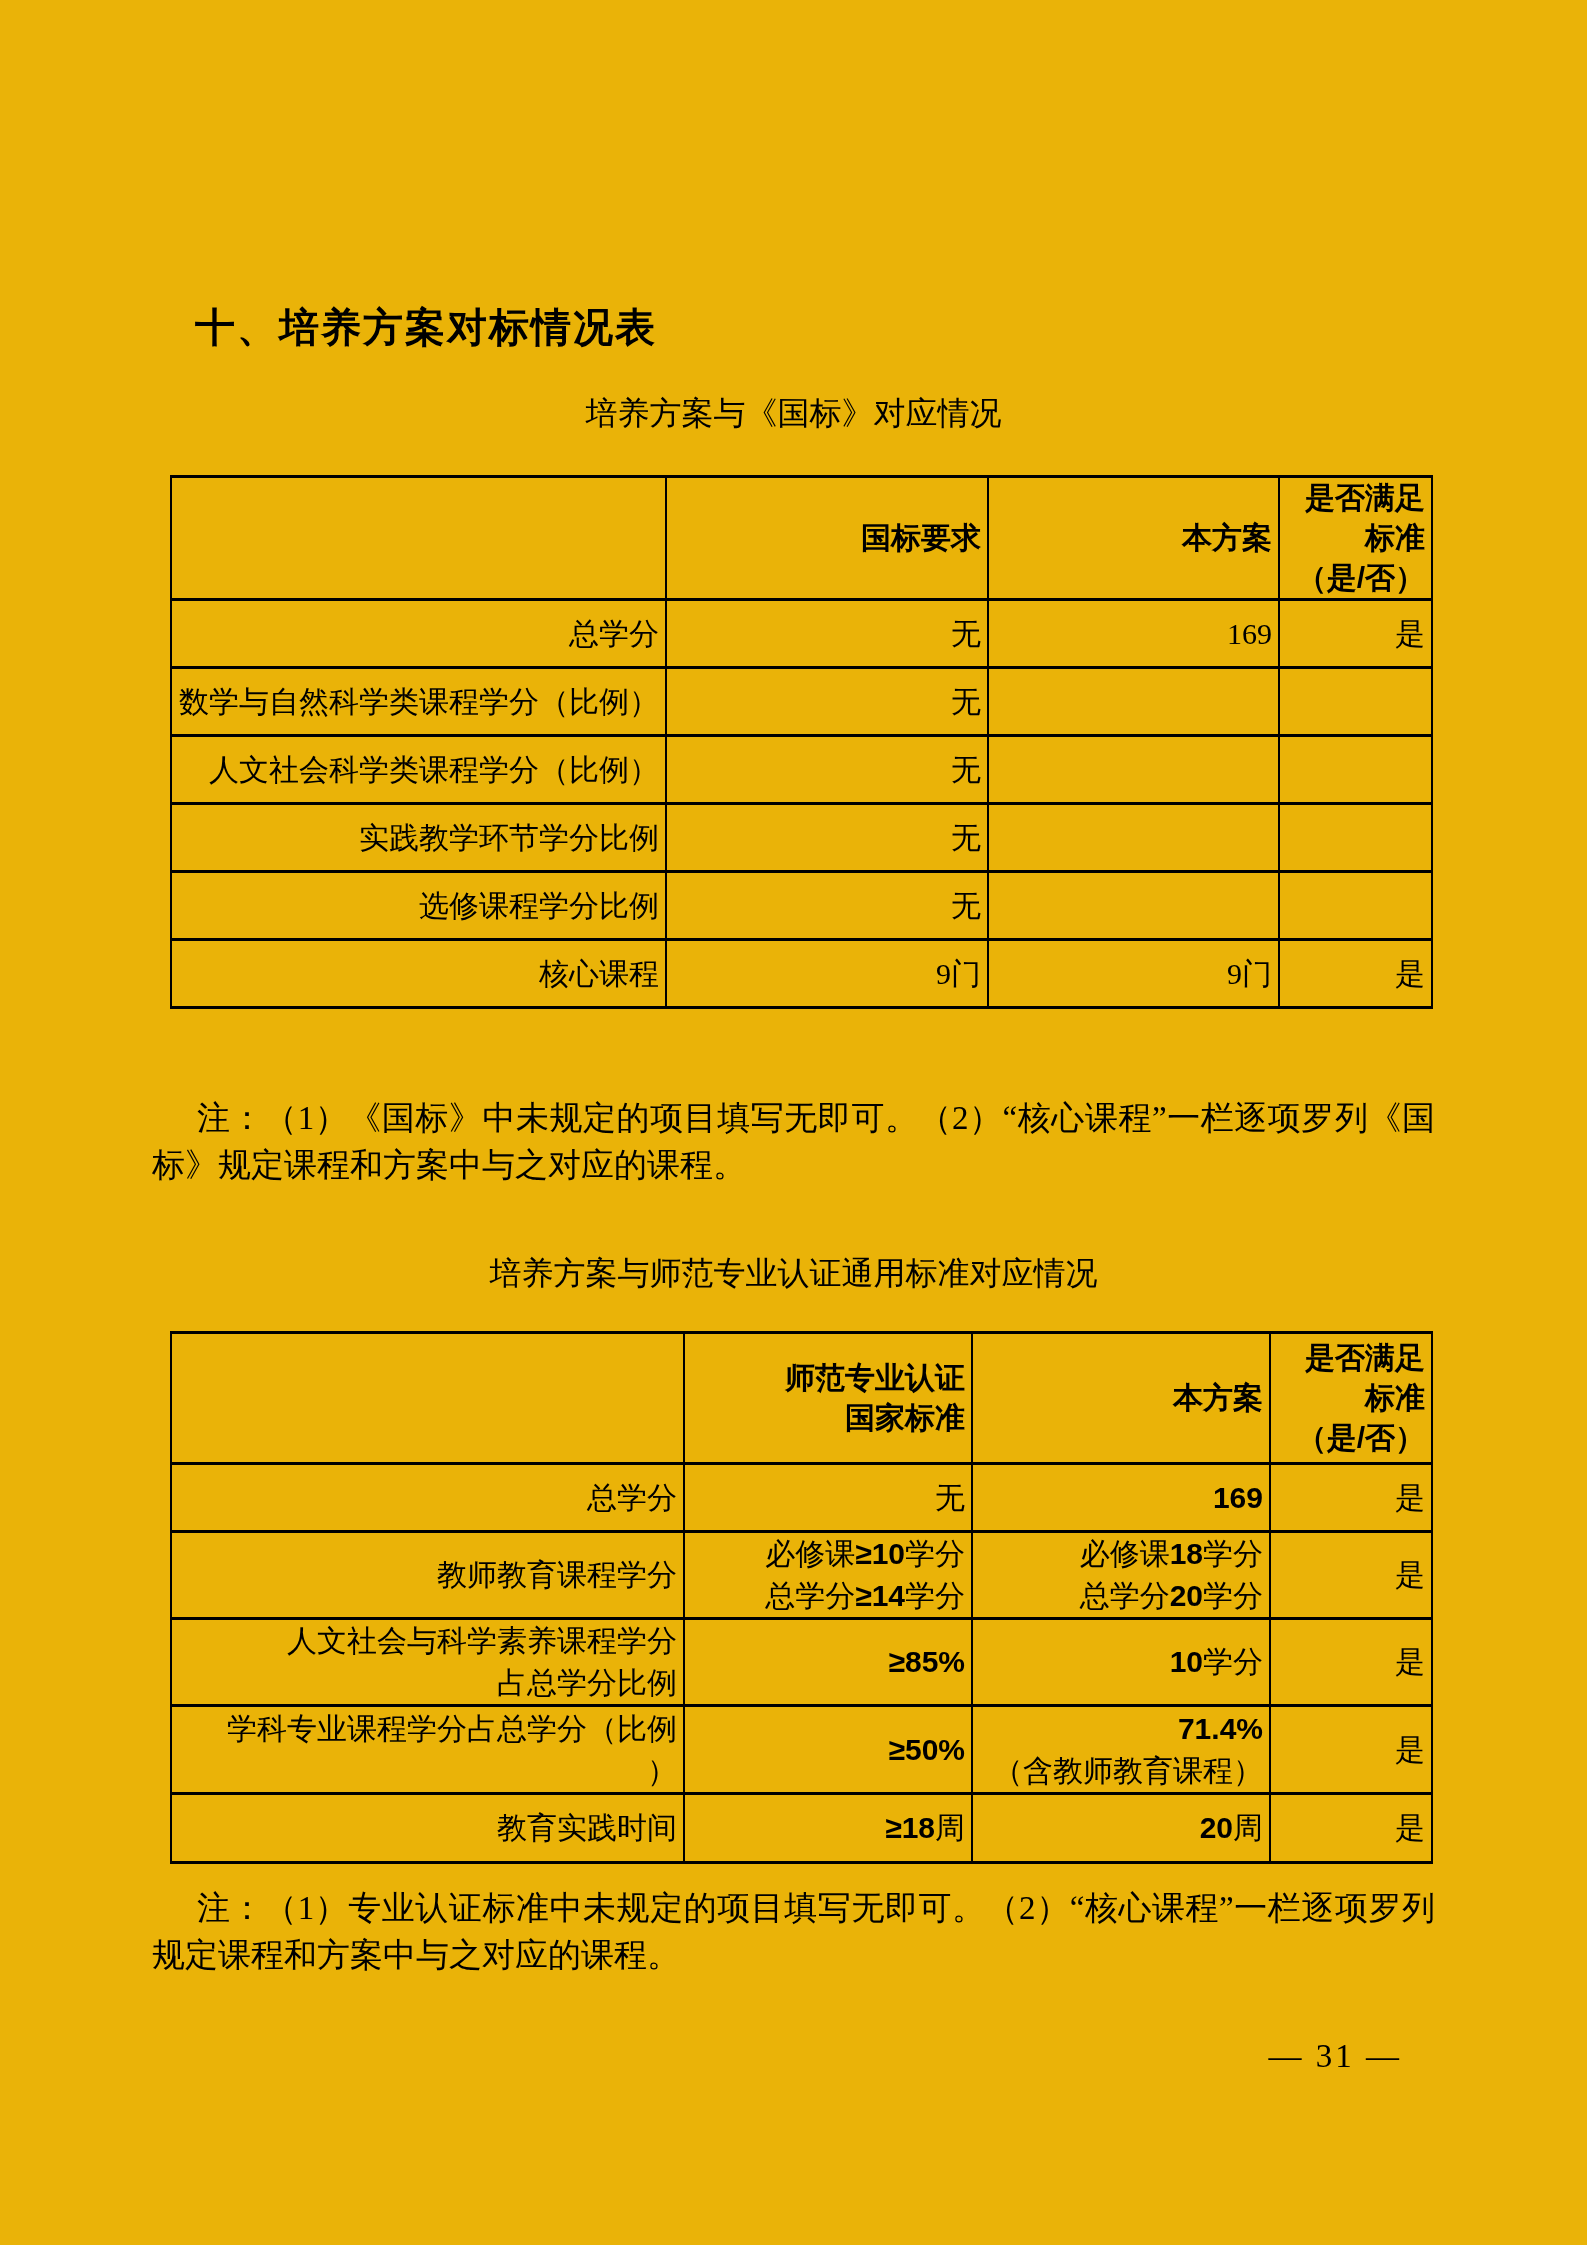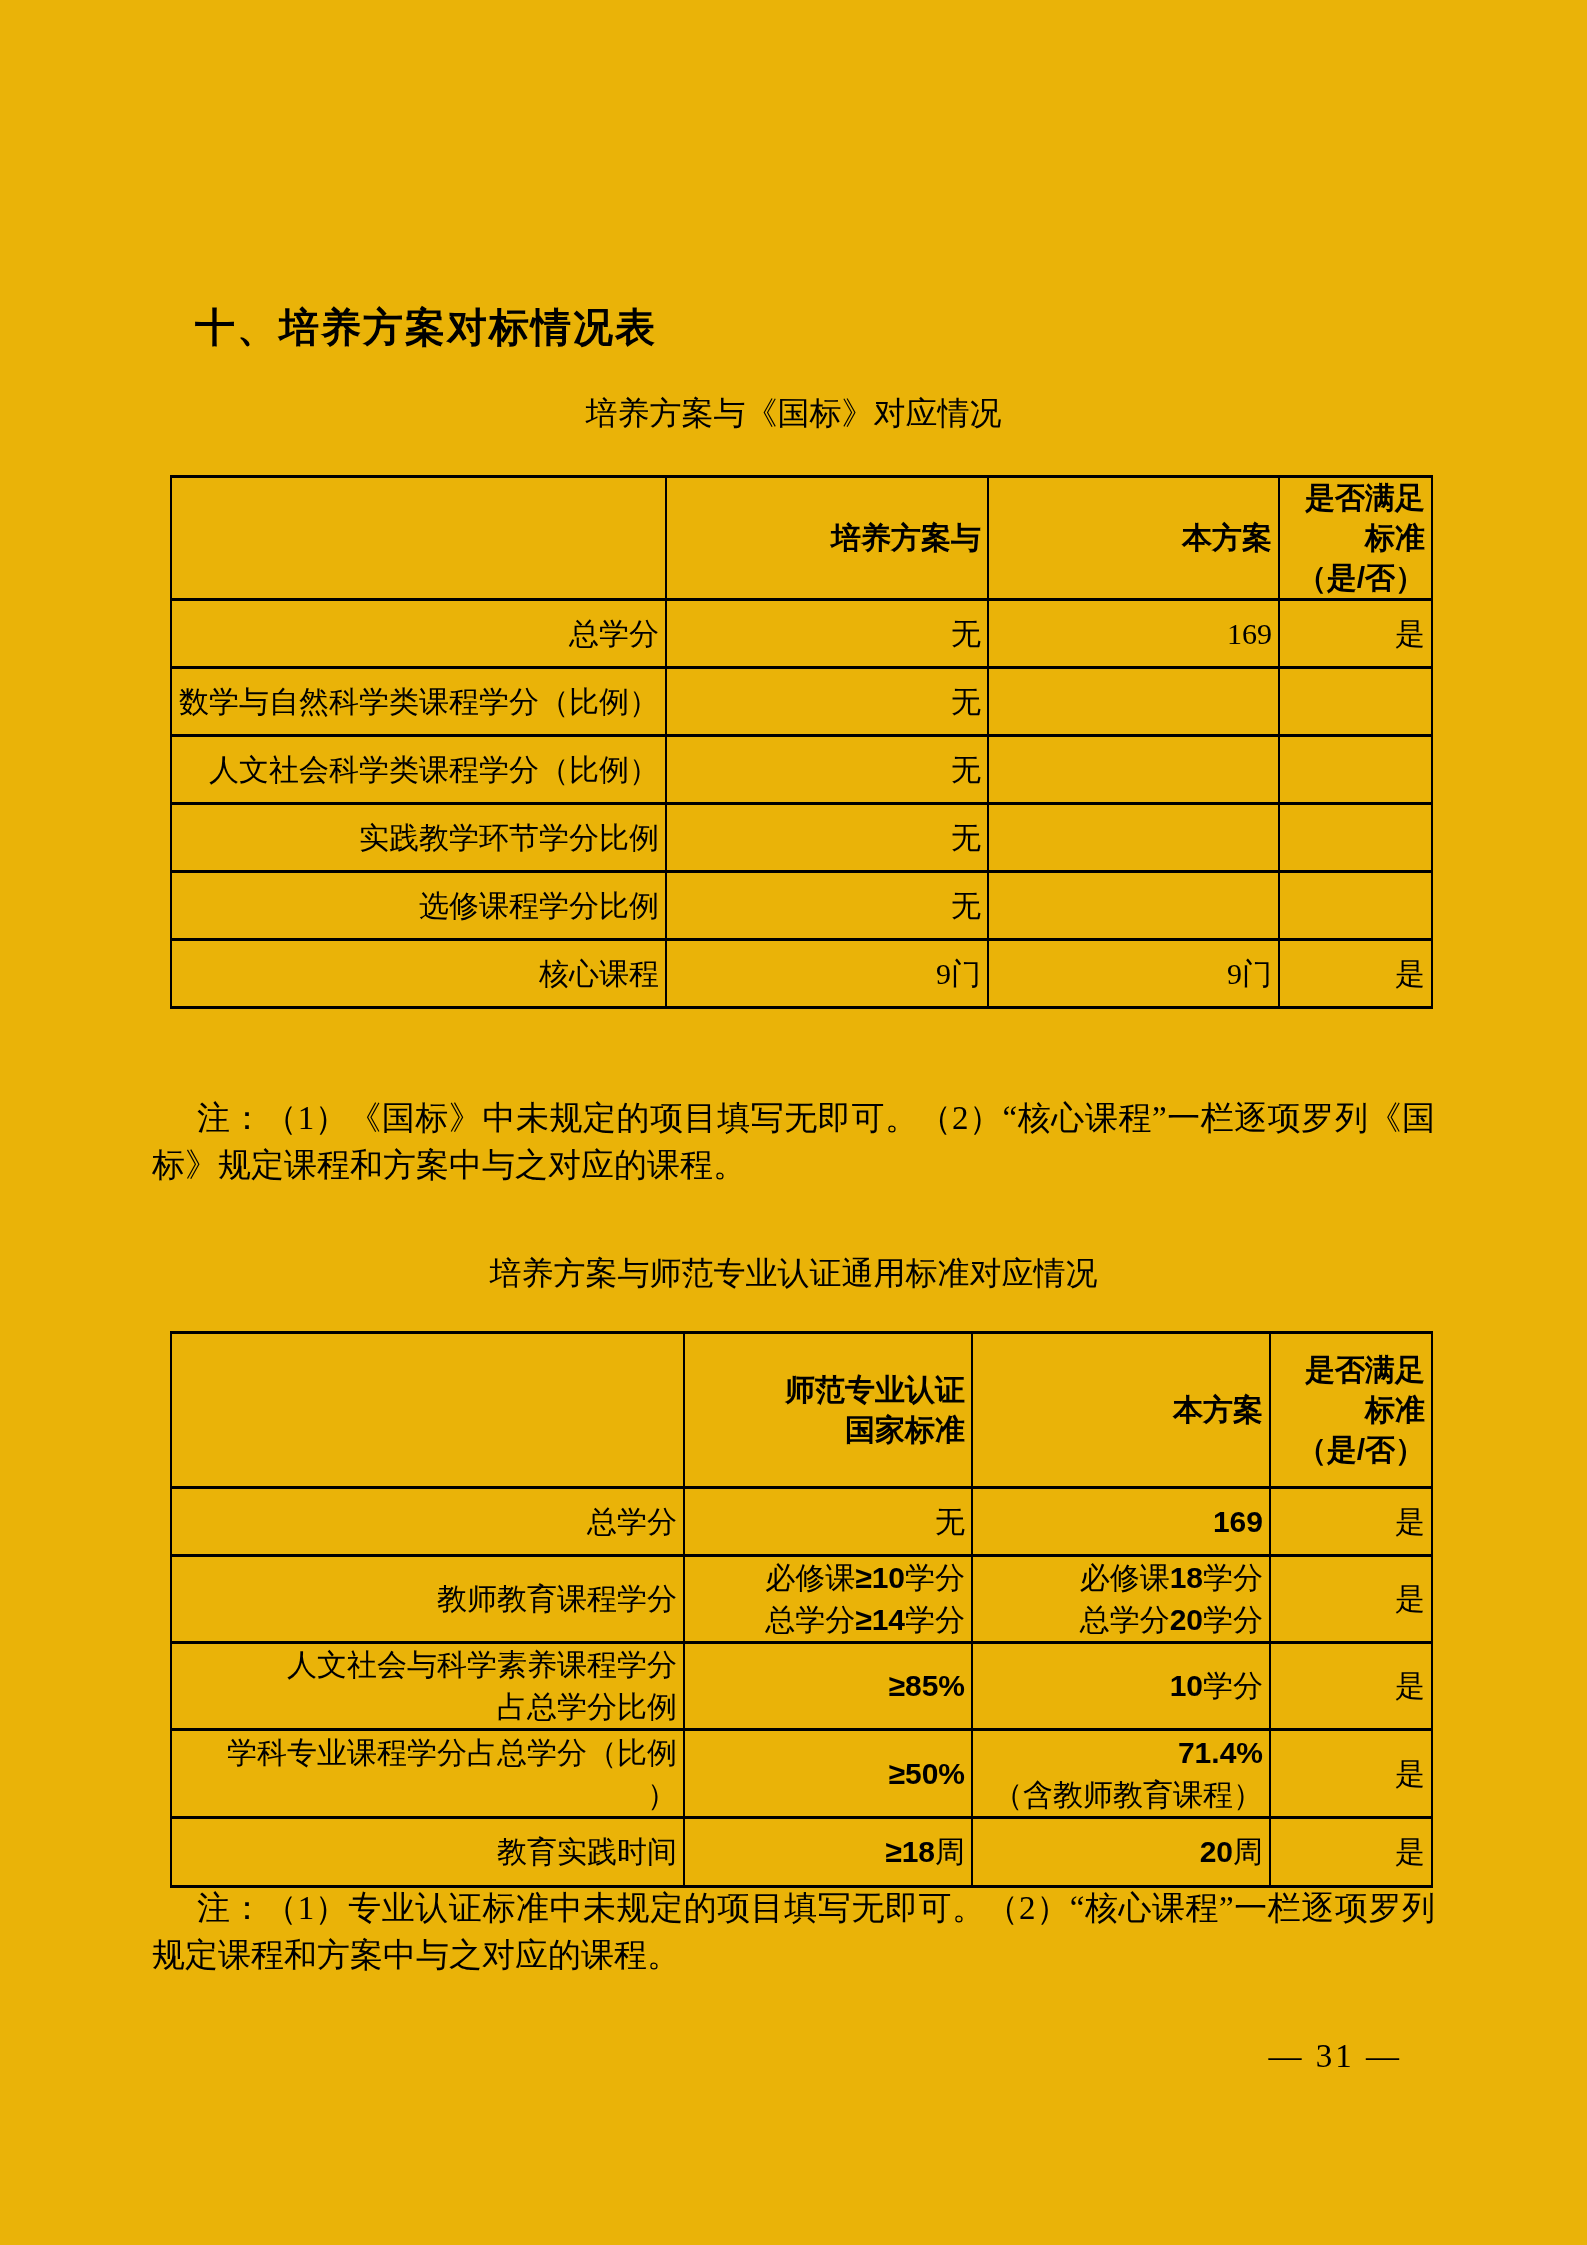--- a/index.html
+++ b/index.html
@@ -61,21 +61,21 @@
     font-size: 30px;
     line-height: 40px;
   }
   .tbl td {
     font-family: "Liberation Serif", serif;
     font-weight: 400;
     line-height: 42px;
   }
   .t1 tr.hd { height: 123px; }
   .t1 tr.r  { height: 68px; }
-  .t2 tr.hd { height: 155px; }
+  .t2 tr.hd { height: 131px; }
   .t2 tr.r0 { height: 68px; }
   .t2 tr.r1 { height: 86px; }
   .t2 tr.r2 { height: 87px; }
   .t2 tr.r3 { height: 88px; }
   .t2 tr.r4 { height: 69px; }
   .num {
     font-family: "Liberation Sans", sans-serif;
     font-weight: 700;
   }
   .note {
@@ -114,21 +114,21 @@
   <table class="tbl t1">
     <colgroup>
       <col style="width:495px">
         <col style="width:322px">
         <col style="width:291px">
         <col style="width:153px">
     </colgroup>
     <tbody>
       <tr class="hd">
         <th></th>
-        <th>培养方案与</th>
+        <th>国标要求</th>
         <th>本方案</th>
         <th>是否满足
 标准
 （是/否）</th>
       </tr>
       <tr class="r">
         <td>总学分</td>
         <td>无</td>
         <td>169</td>
         <td>是</td>

